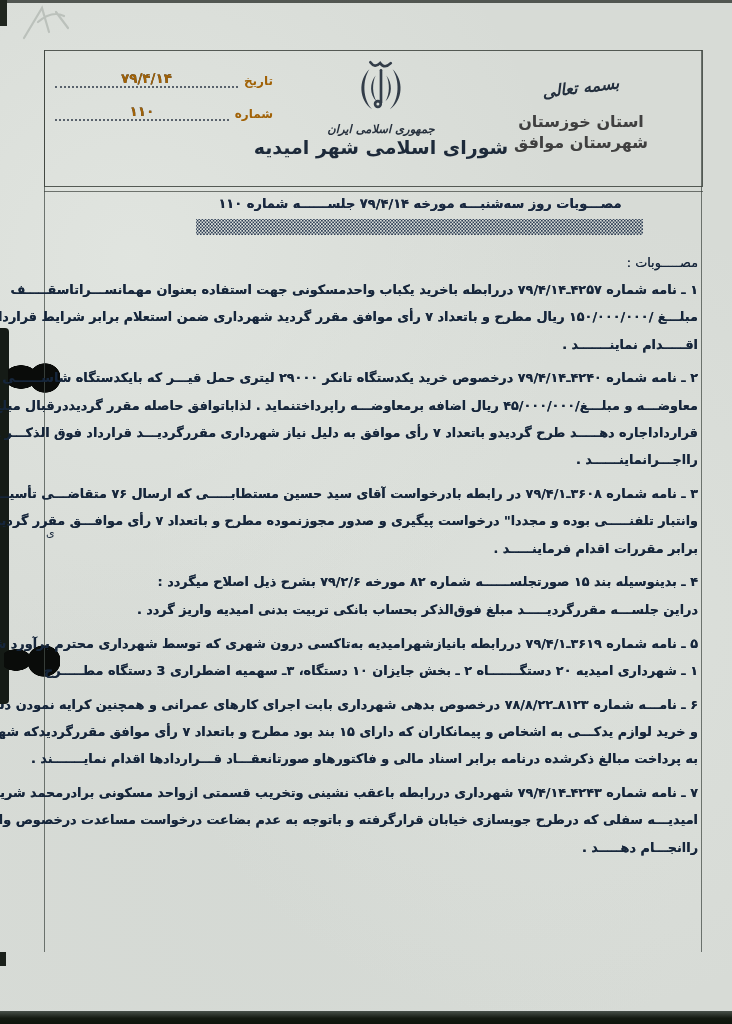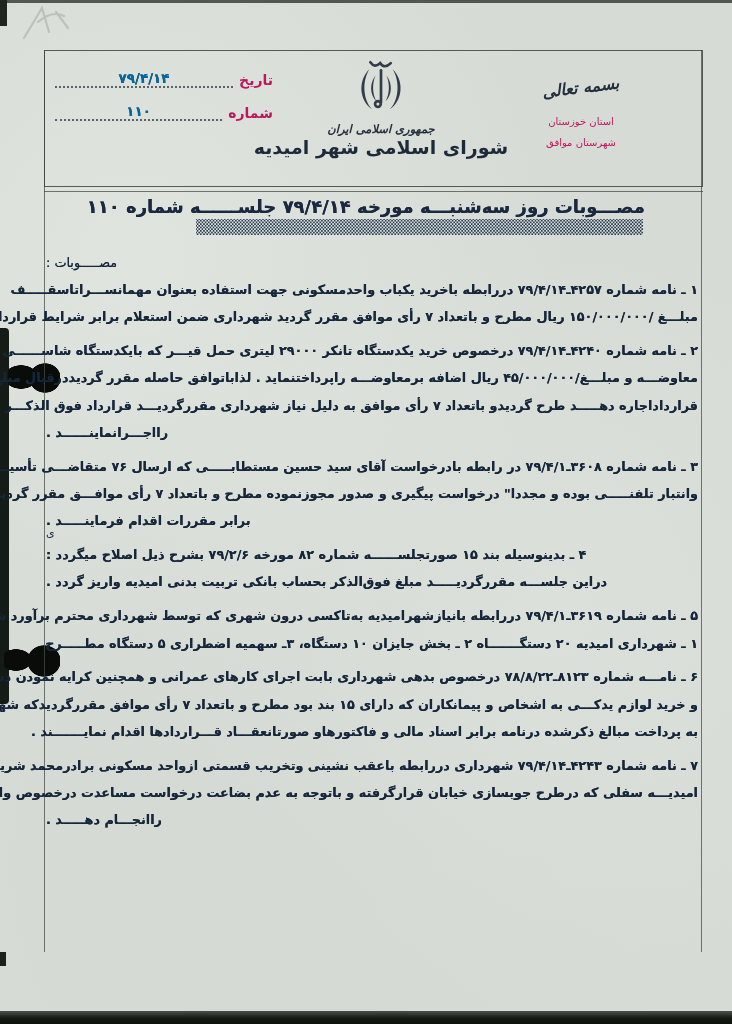--- a/index.html
+++ b/index.html
@@ -43,49 +43,49 @@
     border:1.6px solid rgba(60,66,60,.85);
   }
   .header-dline { position:absolute; left:44px; top:191px; width:659px; height:0;
                   border-top:1.2px solid rgba(60,66,60,.7); }
 
   
   .hdr-right { position:absolute; right:66px; top:78px; width:170px; text-align:center; }
   .besmellah { font-size:16px; font-weight:bold; font-style:italic;
                transform:rotate(-7deg); display:inline-block; color:#232f3e; margin-bottom:14px;
                letter-spacing:1px; }
-  .province, .county { font-size:10px; font-weight:normal; color:#be185d; line-height:21px; }
+  .province, .county { font-size:16px; font-weight:bold; color:#404040; line-height:21px; }
 
   
   .hdr-center { position:absolute; left:216px; top:56px; width:330px; text-align:center; }
   .emblem { display:block; margin:0 auto; }
   .republic { font-size:11.5px; font-weight:bold; font-style:italic; color:#27313e; margin-top:2px; }
   .council  { font-size:19px;   font-weight:bold; color:#1d2a3a; margin-top:0; letter-spacing:.5px; }
 
   
   .hdr-fields { position:absolute; left:55px; top:64px; width:218px; direction:rtl; }
   .field-row  { display:flex; align-items:flex-end; height:24px; margin-bottom:9px; }
-  .field-label { font-size:14px; font-weight:bold; color:#be185d; white-space:nowrap; padding-left:6px; }
+  .field-label { font-size:12px; font-weight:bold; color:#a16207; white-space:nowrap; padding-left:6px; }
   .field-dots  { flex:1; border-bottom:2px dotted #59626c; text-align:center;
-                 font-size:13.5px; font-weight:bold; color:#0369a1; line-height:15px; height:17px;
+                 font-size:13.5px; font-weight:bold; color:#a16207; line-height:15px; height:17px;
                  text-shadow:0 0 .5px #1b2940; }
 
   
   .subject { position:absolute; left:195px; top:196px; width:450px; text-align:center;
-             font-size:18px; font-weight:bold; color:#1a2940; white-space:nowrap;
+             font-size:13px; font-weight:bold; color:#1a2940; white-space:nowrap;
              text-shadow:0 0 .4px #1a2940; }
   .hatch   { position:absolute; left:196px; top:219px; width:447px; height:16px; opacity:.92;
              background-image:
                radial-gradient(#20314a .8px, transparent 1px),
                radial-gradient(#20314a .7px, transparent .95px);
              background-size:3.2px 3.4px, 3.2px 3.4px;
              background-position:0 0, 1.6px 1.7px; }
 
   
-  .body-text { position:absolute; top:249px; right:34px; left:46px; direction:rtl; text-align:left;
+  .body-text { position:absolute; top:249px; right:34px; left:62px; direction:rtl; text-align:right;
                font-size:12.8px; line-height:27.3px; color:#16263b;
                text-shadow:0 0 .45px rgba(22,38,59,.85); }
   .section-label { height:27px; white-space:nowrap; }
   .para { margin-bottom:6.5px; }
   .line { height:27.3px; white-space:nowrap;font-weight:bold; }
   .correction-mark { position:absolute; left:46px; top:527px; font-size:11px; color:#16263b;
                      direction:rtl; }
 </style>
 </head>
 <body>
@@ -144,39 +144,40 @@
 
 <div class="subject">مصـــوبات روز سه‌شنبـــه مورخه ۷۹/۴/۱۴ جلســــــه شماره ۱۱۰</div>
 <div class="hatch"></div>
 
 <div class="body-text">
   <div class="section-label">مصـــــوبات :</div>
   <div>
       <div class="para">
         <div class="line">۱ ـ نامه شماره ۴۲۵۷ـ۷۹/۴/۱۴ دررابطه باخرید یکباب واحدمسکونی جهت استفاده بعنوان مهمانســـراتاسقـــــف</div>
         <div class="line">مبلـــغ /۱۵۰/۰۰۰/۰۰۰ ریال مطرح و باتعداد ۷ رأی موافق مقرر گردید شهرداری ضمن استعلام برابر شرایط قراردادهـــا</div>
+        <div class="line">اقـــــدام نماینـــــــد .</div>
       </div>
       <div class="para">
         <div class="line">۲ ـ نامه شماره ۴۲۴۰ـ۷۹/۴/۱۴ درخصوص خرید یکدستگاه تانکر ۲۹۰۰۰ لیتری حمل قیـــر که بایکدستگاه شاســــــی</div>
         <div class="line">معاوضـــه و مبلـــغ/۴۵/۰۰۰/۰۰۰ ریال اضافه برمعاوضـــه راپرداختنماید . لذاباتوافق حاصله مقرر گردیددرقبال مبلغ فوق</div>
         <div class="line">قرارداداجاره دهـــــد طرح گردیدو باتعداد ۷ رأی موافق به دلیل نیاز شهرداری مقررگردیـــد قرارداد فوق الذکـــر ـــ</div>
         <div class="line">رااجـــرانماینــــــد .</div>
       </div>
       <div class="para">
         <div class="line">۳ ـ نامه شماره ۳۶۰۸ـ۷۹/۴/۱ در رابطه بادرخواست آقای سید حسین مستطابـــــی که ارسال ۷۶ متقاضـــی تأسیـــس</div>
         <div class="line">وانتبار تلفنـــــی بوده و مجددا" درخواست پیگیری و صدور مجوزنموده مطرح و باتعداد ۷ رأی موافـــق مقرر گردید کشهردار</div>
         <div class="line">برابر مقررات اقدام فرماینـــــد .</div>
       </div>
       <div class="para">
         <div class="line">۴ ـ بدینوسیله بند ۱۵ صورتجلســــــه شماره ۸۲ مورخه ۷۹/۲/۶ بشرح ذیل اصلاح میگردد :</div>
         <div class="line">دراین جلســـه مقررگردیـــــد مبلغ فوق‌الذکر بحساب بانکی تربیت بدنی امیدیه واریز گردد .</div>
       </div>
       <div class="para">
         <div class="line">۵ ـ نامه شماره ۳۶۱۹ـ۷۹/۴/۱ دررابطه بانیازشهرامیدیه به‌تاکسی درون شهری که توسط شهرداری محترم برآورد شده بود .</div>
-        <div class="line">۱ ـ شهرداری امیدیه ۲۰ دستگـــــــاه      ۲ ـ بخش جایزان ۱۰ دستگاه،      ۳ـ سهمیه اضطراری ۵ دستگاه مطـــــرح</div>
+        <div class="line">۱ ـ شهرداری امیدیه ۲۰ دستگـــــــاه      ۲ ـ بخش جایزان ۱۰ دستگاه،      ۳ـ سهمیه اضطراری 3 دستگاه مطـــــرح</div>
       </div>
       <div class="para">
         <div class="line">۶ ـ نامـــه شماره ۸۱۲۳ـ۷۸/۸/۲۲ درخصوص بدهی شهرداری بابت اجرای کارهای عمرانی و همچنین کرایه نمودن دستگاهها</div>
         <div class="line">و خرید لوازم یدکـــی به اشخاص و پیمانکاران که دارای ۱۵ بند بود مطرح و باتعداد ۷ رأی موافق مقررگردیدکه شهرداری نسبت</div>
         <div class="line">به پرداخت مبالغ ذکرشده درنامه برابر اسناد مالی و فاکتورهاو صورتانعقـــاد قـــراردادها اقدام نمایـــــــند .</div>
       </div>
       <div class="para">
         <div class="line">۷ ـ نامه شماره ۴۲۴۳ـ۷۹/۴/۱۴ شهرداری دررابطه باعقب نشینی وتخریب قسمتی ازواحد مسکونی برادرمحمد شریفی ساکـــن</div>
         <div class="line">امیدیـــه سفلی که درطرح جوبسازی خیابان قرارگرفته و باتوجه به عدم بضاعت درخواست مساعدت درخصوص واگذاری ۵۰۰ قالب</div>
         <div class="line">راانجـــام دهـــــد .</div>

